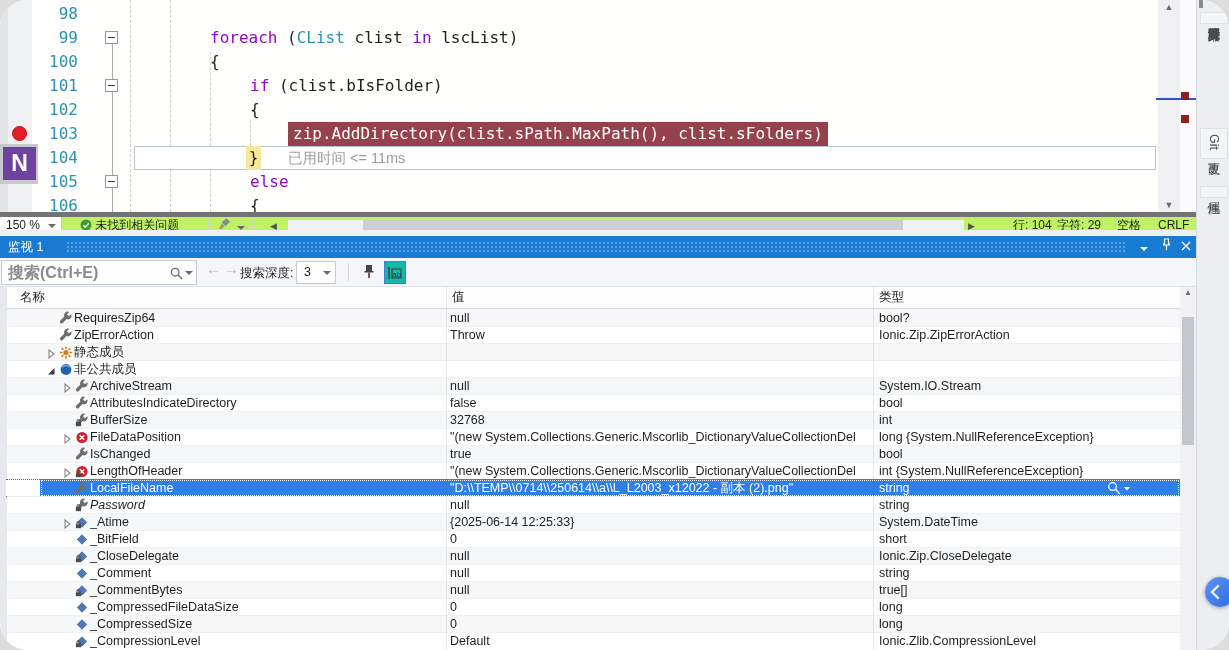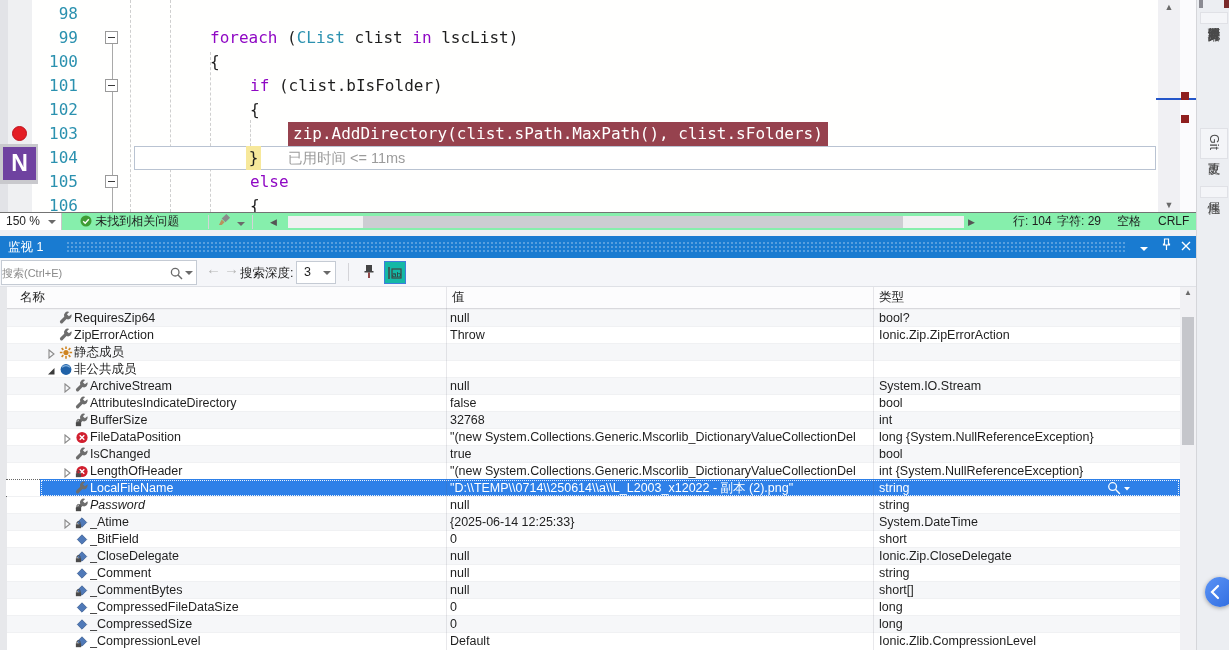--- a/index.html
+++ b/index.html
@@ -1,19 +1,19 @@
 <!DOCTYPE html>
 <html><head>
 <meta charset="utf-8">
 <style>
   * { margin:0; padding:0; box-sizing:border-box; }
   html,body { background:#ddd; }
   #root {
     position:relative; width:1229px; height:650px; overflow:hidden;
-    background:#ffffff; font-family:"Liberation Sans", sans-serif; font-size:12.5px; color:#1e1e1e;
+    background:#ffffff; font-family:"Liberation Sans", sans-serif; font-size:12.5px; color:#1e1e1e;border-radius:28px;
   }
   
   #editor { position:absolute; left:0; top:0; width:1196px; height:212px; background:#fffffe; overflow:hidden; }
   #left-strip   { position:absolute; left:0; top:0; width:8px;  height:212px; background:#e2e3e7; }
   #bp-gutter    { position:absolute; left:8px; top:0; width:24px; height:212px; background:#eff0f2; }
   #fold-line    { position:absolute; left:112px; top:38px; width:1px; height:174px; background:#a9a9a9; }
   .iguide { position:absolute; width:0; border-left:1px dashed #cfcfcf; }
   .code-row { position:absolute; left:0; width:1158px; height:24px; line-height:24px; }
   .lnum { position:absolute; left:30px; width:48px; text-align:right;
           font-family:"DejaVu Sans Mono", monospace; font-size:16px; color:#2b91af; }
@@ -32,21 +32,21 @@
   #n-frame { position:absolute; left:0; top:144px; width:38px; height:40px; background:#c9c9cd; }
   #n-badge { position:absolute; left:3px; top:147px; width:33px; height:33px; background:#6f42a0;
              color:#fff; font-weight:bold; font-size:23px; text-align:center; line-height:33px; }
   
   #escroll { position:absolute; left:1158px; top:0; width:22px; height:212px; background:#f0f0f3; }
   #escroll .arr { position:absolute; left:0; width:22px; height:14px; color:#6a6a6a; font-size:9px; text-align:center; line-height:14px; }
   #e-anno { position:absolute; left:1180px; top:0; width:16px; height:212px; background:#fbfbfd; }
   .anno-line { position:absolute; left:1156px; top:98px; width:40px; height:2px; background:#2456c9; }
   .anno-red { position:absolute; width:8px; height:8px; background:#8f1f1f; }
   
-  #ebar { position:absolute; left:0; top:212px; width:1196px; height:18px; background:#86efac; border-top:1px solid #737373; font-size:12px; }
+  #ebar { position:absolute; left:0; top:212px; width:1196px; height:18px; background:#bef264; border-top:5px solid #737373; font-size:12px; }
   .ebar-item { position:absolute; top:0; height:18px; line-height:17px; }
   #zoom-combo { left:0; width:62px; background:#fff; border-right:1px solid #c8c8c8; padding-left:6px; }
   #zoom-combo .dd { position:absolute; right:5px; top:7px; }
   .dd { width:0; height:0; border-left:4px solid transparent; border-right:4px solid transparent; border-top:4px solid #6a6a6a; display:inline-block; }
   #health { left:80px; } #health svg { vertical-align:-2px; }
   .vsep { position:absolute; top:2px; width:1px; height:14px; background:#d4d4d8; }
   #hscroll-track { position:absolute; left:288px; top:3px; width:676px; height:12px; background:#f0f0f1; }
   #hscroll-thumb { position:absolute; left:75px; top:0; width:540px; height:12px; background:#cdcdd2; }
   .scroll-arrow { color:#555; font-size:9px; line-height:18px; }
   .stat { color:#1e1e1e; }
@@ -54,21 +54,21 @@
   #splitter { position:absolute; left:0; top:230px; width:1196px; height:6px; background:#eef0f4; }
   
   #watch { position:absolute; left:0; top:236px; width:1196px; height:414px; background:#fff; }
   #w-title { position:absolute; left:0; top:0; width:1196px; height:22px; background:#197bd1; color:#fff; }
   #w-title .txt { position:absolute; left:8px; top:0; line-height:22px; font-size:12.5px; }
   #w-dots { position:absolute; left:66px; top:5px; width:1060px; height:12px; opacity:.55;
             background-image:radial-gradient(rgba(255,255,255,.5) 1px, rgba(0,0,0,0) 1px); background-size:4px 4px; }
   .tbtn { position:absolute; top:0; width:20px; height:22px; text-align:center; line-height:22px; color:#fff; }
   #w-toolbar { position:absolute; left:0; top:22px; width:1196px; height:29px; background:#f5f6f9; border-bottom:1px solid #dfe1e6; }
   #w-search { position:absolute; left:1px; top:2px; width:196px; height:25px; background:#fff; border:1px solid #c5cbd4; }
-  #w-search input { position:absolute; left:0; top:2px; width:158px; height:19px; border:none; outline:none; font-size:11px; color:#1e1e1e; font-family:"Liberation Sans",sans-serif; background:transparent; }
+  #w-search input { position:absolute; left:6px; top:2px; width:158px; height:19px; border:none; outline:none; font-size:16px; color:#1e1e1e; font-family:"Liberation Sans",sans-serif; background:transparent;font-weight:bold; }
   #w-search input::placeholder { color:#8a8a8a; opacity:1; }
   .nav-arrow { position:absolute; top:2px; font-size:15px; color:#b7b7b7; }
   #depth-label { position:absolute; left:240px; top:7px; }
   #depth-combo { position:absolute; left:296px; top:3px; width:40px; height:23px; background:#fff; border:1px solid #c5cbd4; line-height:21px; padding-left:7px; }
   #depth-combo .dd { position:absolute; right:4px; top:9px; }
   .tool-icon { position:absolute; top:3px; width:22px; height:23px; text-align:center; }
   #tool-ab { border:1px solid #3d7edb; background:#14b8a6; }
   
   #w-header { position:absolute; left:0; top:51px; width:1180px; height:22px; background:#fcfcfd; border-bottom:1px solid #d9d9dd; }
   #w-header .h { position:absolute; top:0; line-height:21px; color:#1e1e1e; }
@@ -448,21 +448,21 @@
         <div class="w-row alt" style="top: 272px;">
           <div class="w-ic" style="left: 68px;"><svg width="14" height="15" viewBox="0 0 16 16">
               <rect x="4.2" y="4.2" width="7.6" height="7.6" transform="rotate(45 8 8)" fill="#4f79b8" stroke="#37598c" stroke-width="0.8"></rect>
               <g>
                 <rect x="1" y="10" width="6" height="4.5" fill="#4a4a4a"></rect>
                 <path d="M2.2 10 V8.6 a1.8 1.8 0 0 1 3.6 0 V10" fill="none" stroke="#4a4a4a" stroke-width="1.1"></path>
               </g>
             </svg></div>
           <div class="w-cell" style="left: 83px; width: 356px;">_CommentBytes</div>
           <div class="w-cell" style="left: 443px; width: 420px;">null</div>
-          <div class="w-cell" style="left: 872px; width: 300px;">short[]</div>
+          <div class="w-cell" style="left: 872px; width: 300px;">true[]</div>
         </div>
         <div class="w-row" style="top: 289px;">
           <div class="w-ic" style="left: 68px;"><svg width="14" height="15" viewBox="0 0 16 16">
               <rect x="4.2" y="4.2" width="7.6" height="7.6" transform="rotate(45 8 8)" fill="#4f79b8" stroke="#37598c" stroke-width="0.8"></rect>
             </svg></div>
           <div class="w-cell" style="left: 83px; width: 356px;">_CompressedFileDataSize</div>
           <div class="w-cell" style="left: 443px; width: 420px;">0</div>
           <div class="w-cell" style="left: 872px; width: 300px;">long</div>
         </div>
         <div class="w-row alt" style="top: 306px;">

